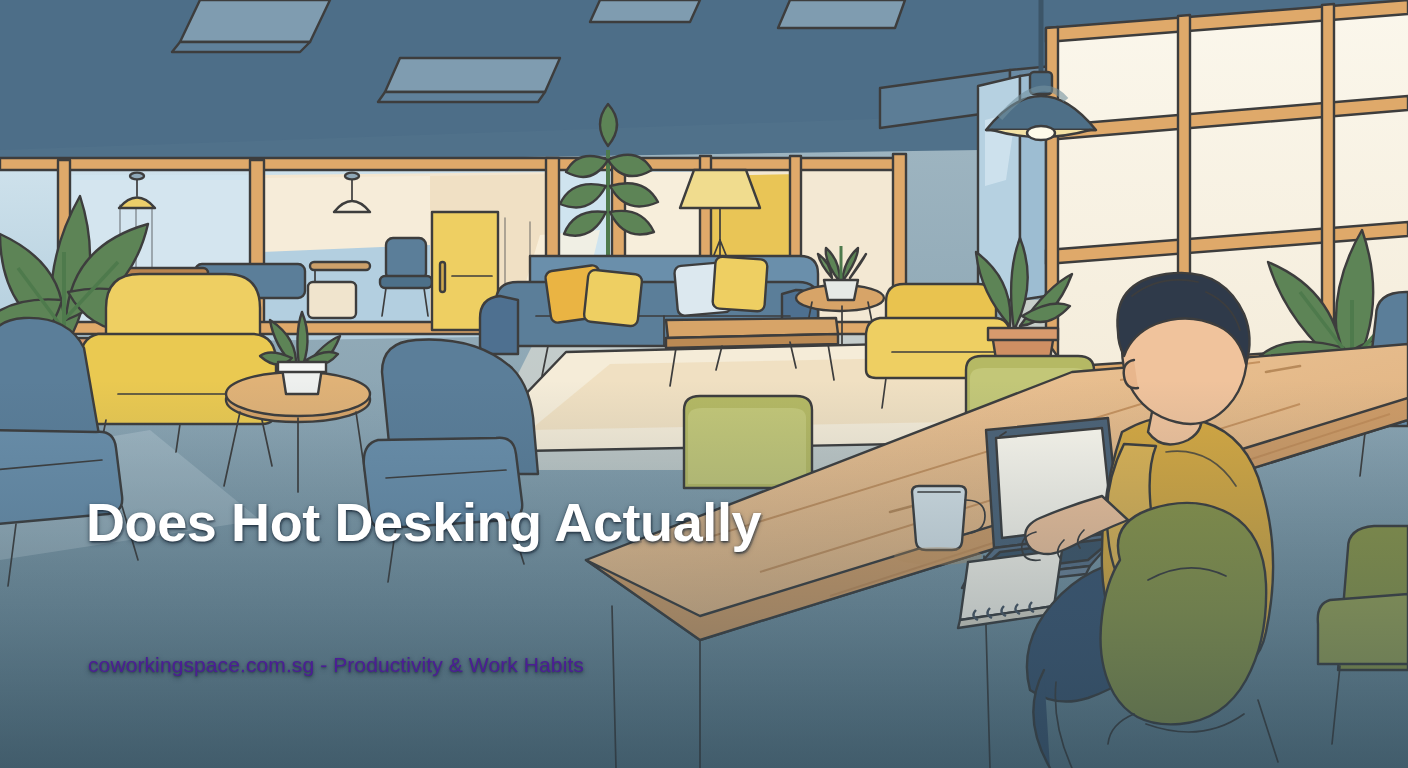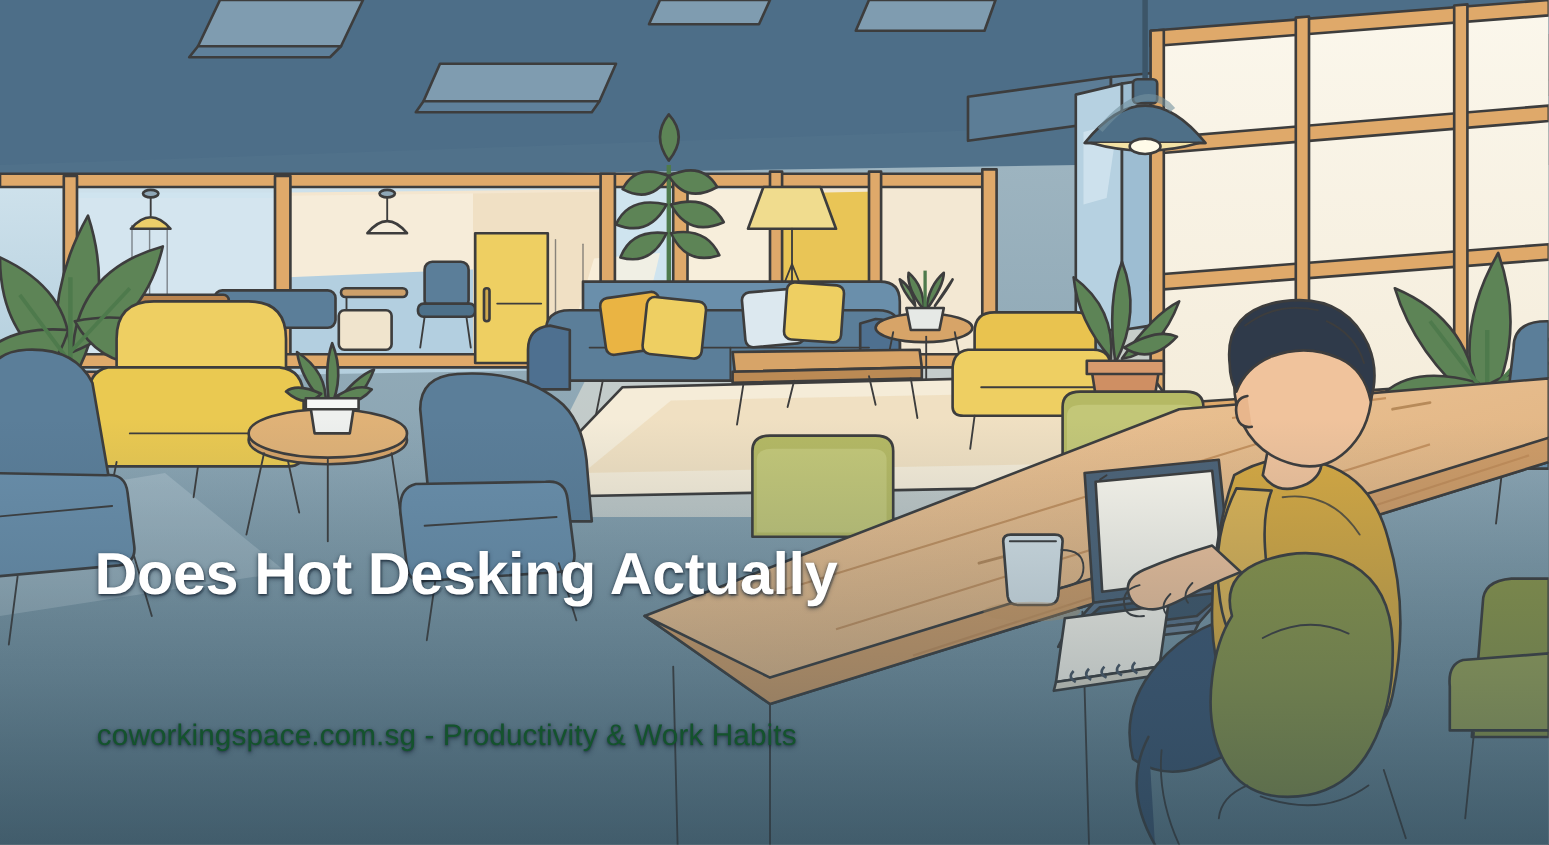--- a/index.html
+++ b/index.html
@@ -22,21 +22,21 @@
     font-size:54px;line-height:1.26;font-weight:bold;color:#ffffff;
     letter-spacing:-0.4px;
     text-shadow:
        0 2px 5px rgba(20,35,50,.60),
        0 1px 2px rgba(20,35,50,.55),
        2px 2px 0 rgba(20,35,50,.18);
     white-space:nowrap;
   }
   #subtitle{
     position:absolute;left:88px;top:223px;
-    font-size:27px;font-weight:400;color:#14532d;
+    font-size:21px;font-weight:400;color:#4c1d95;
     letter-spacing:.1px;white-space:nowrap;
     text-shadow:0 2px 5px rgba(20,35,50,.60),0 1px 2px rgba(20,35,50,.5);
   }
 </style>
 </head>
 <body>
 
 <div id="stage">
 
   <svg class="scene" viewBox="0 0 1408 768">

